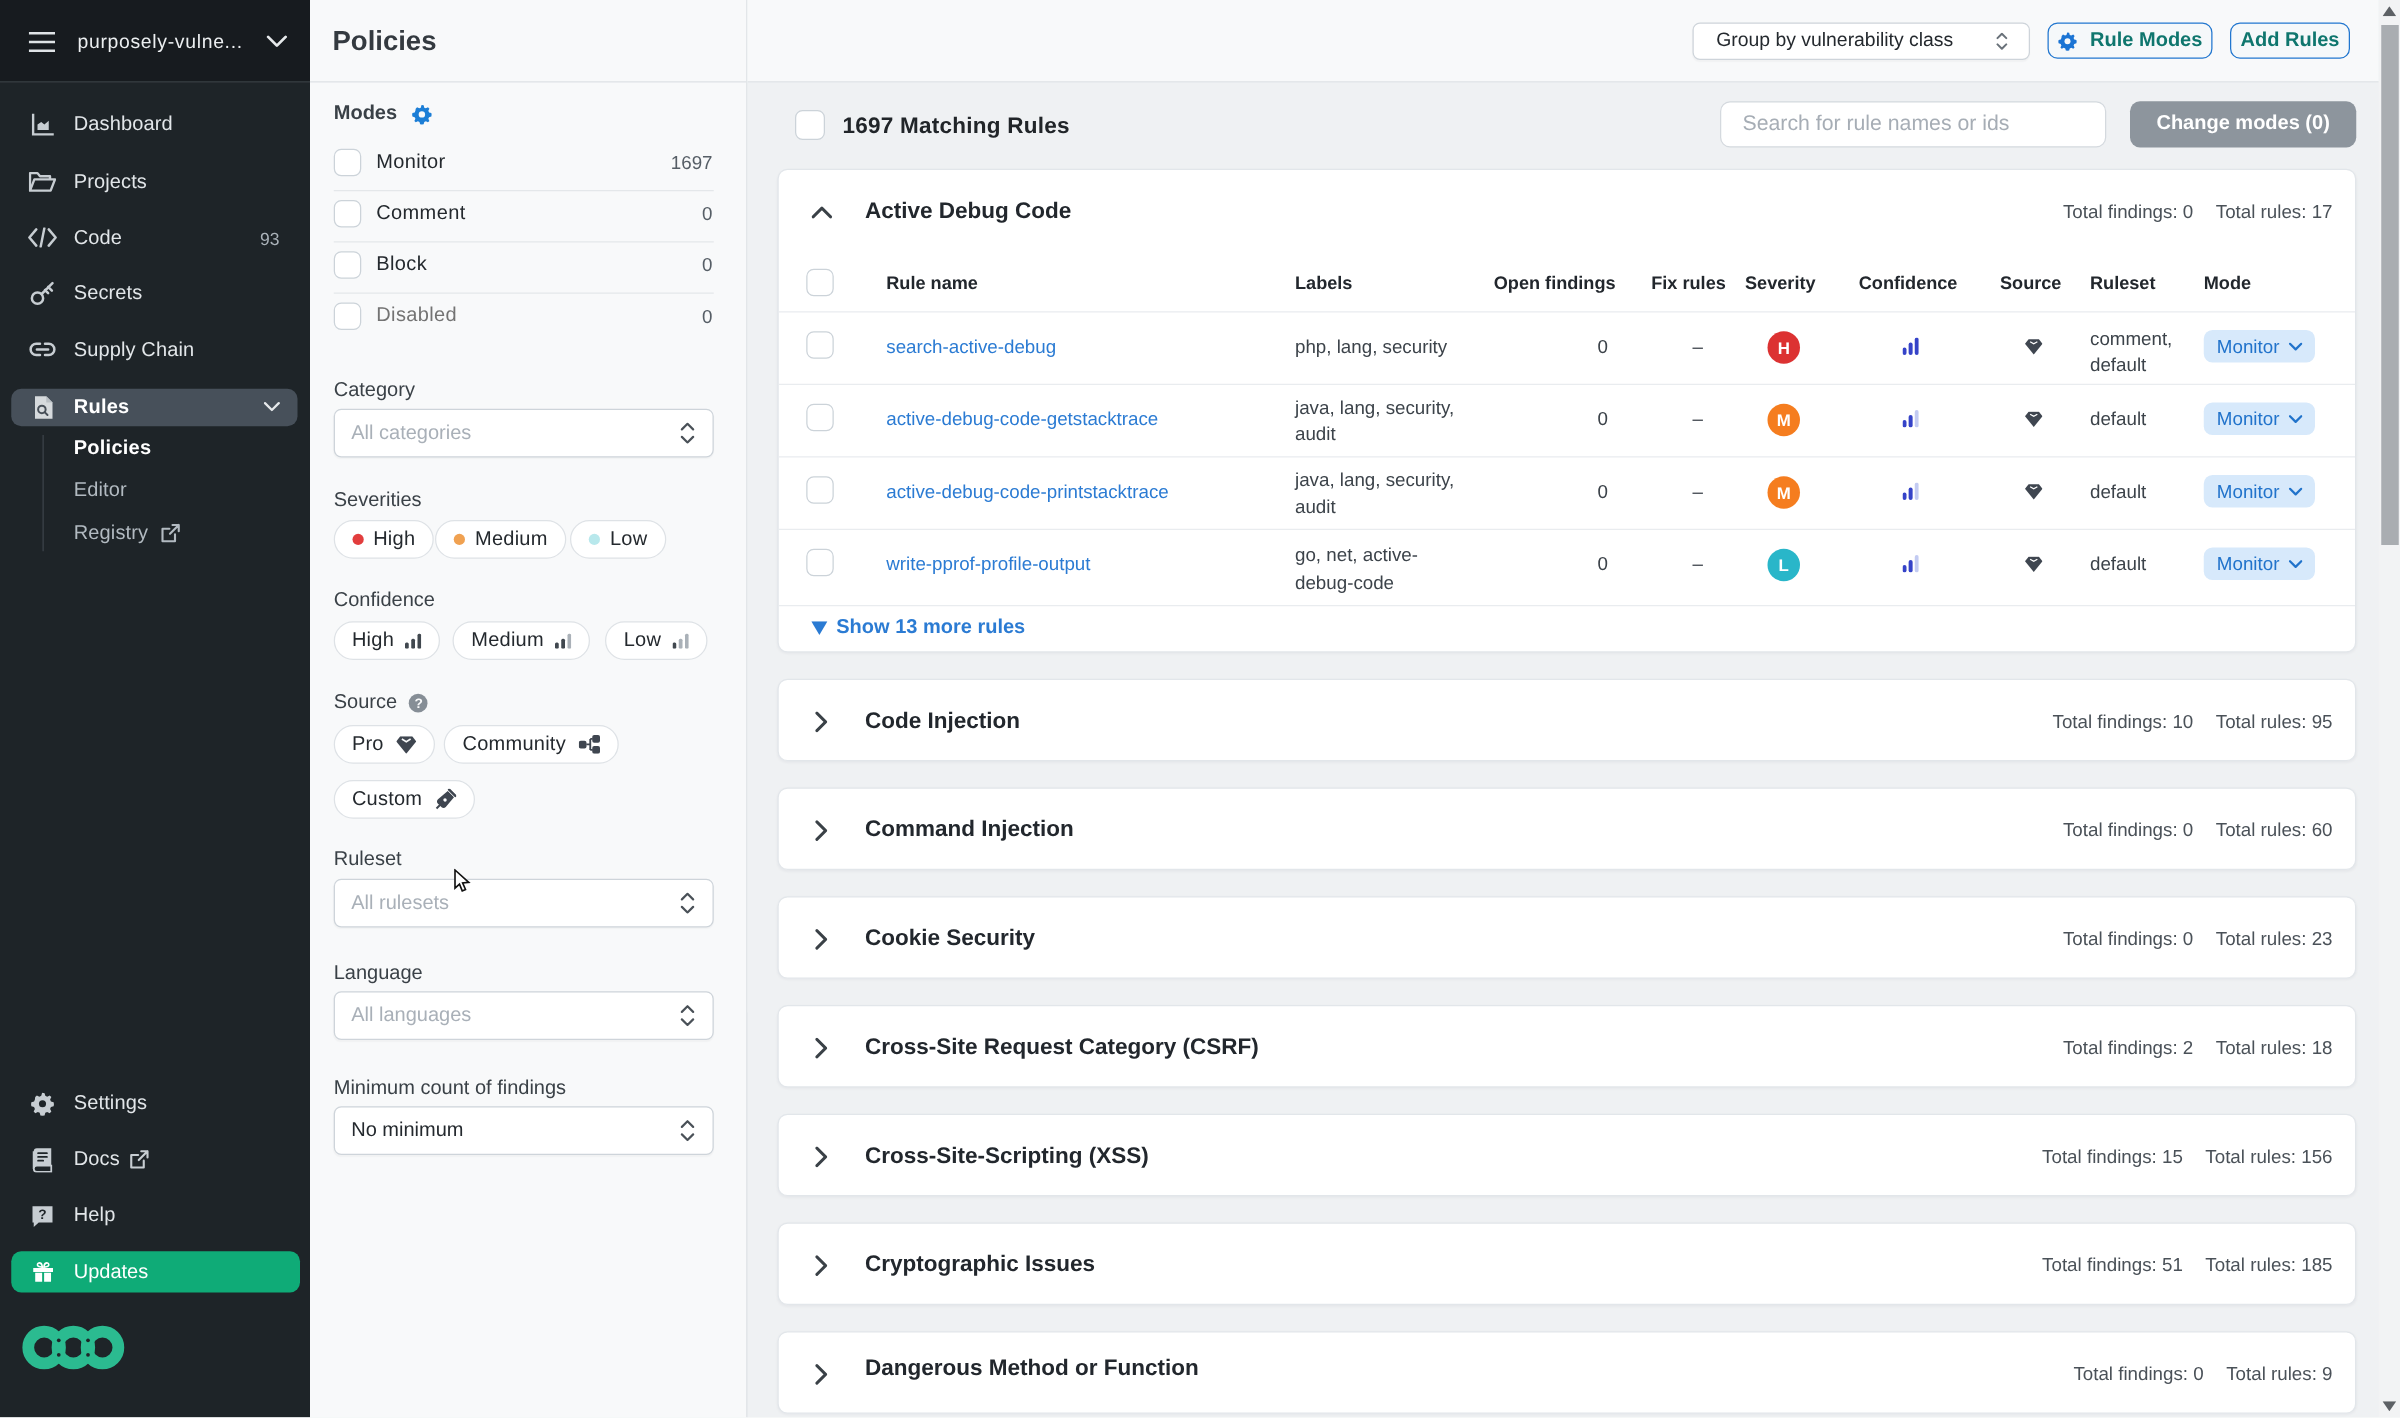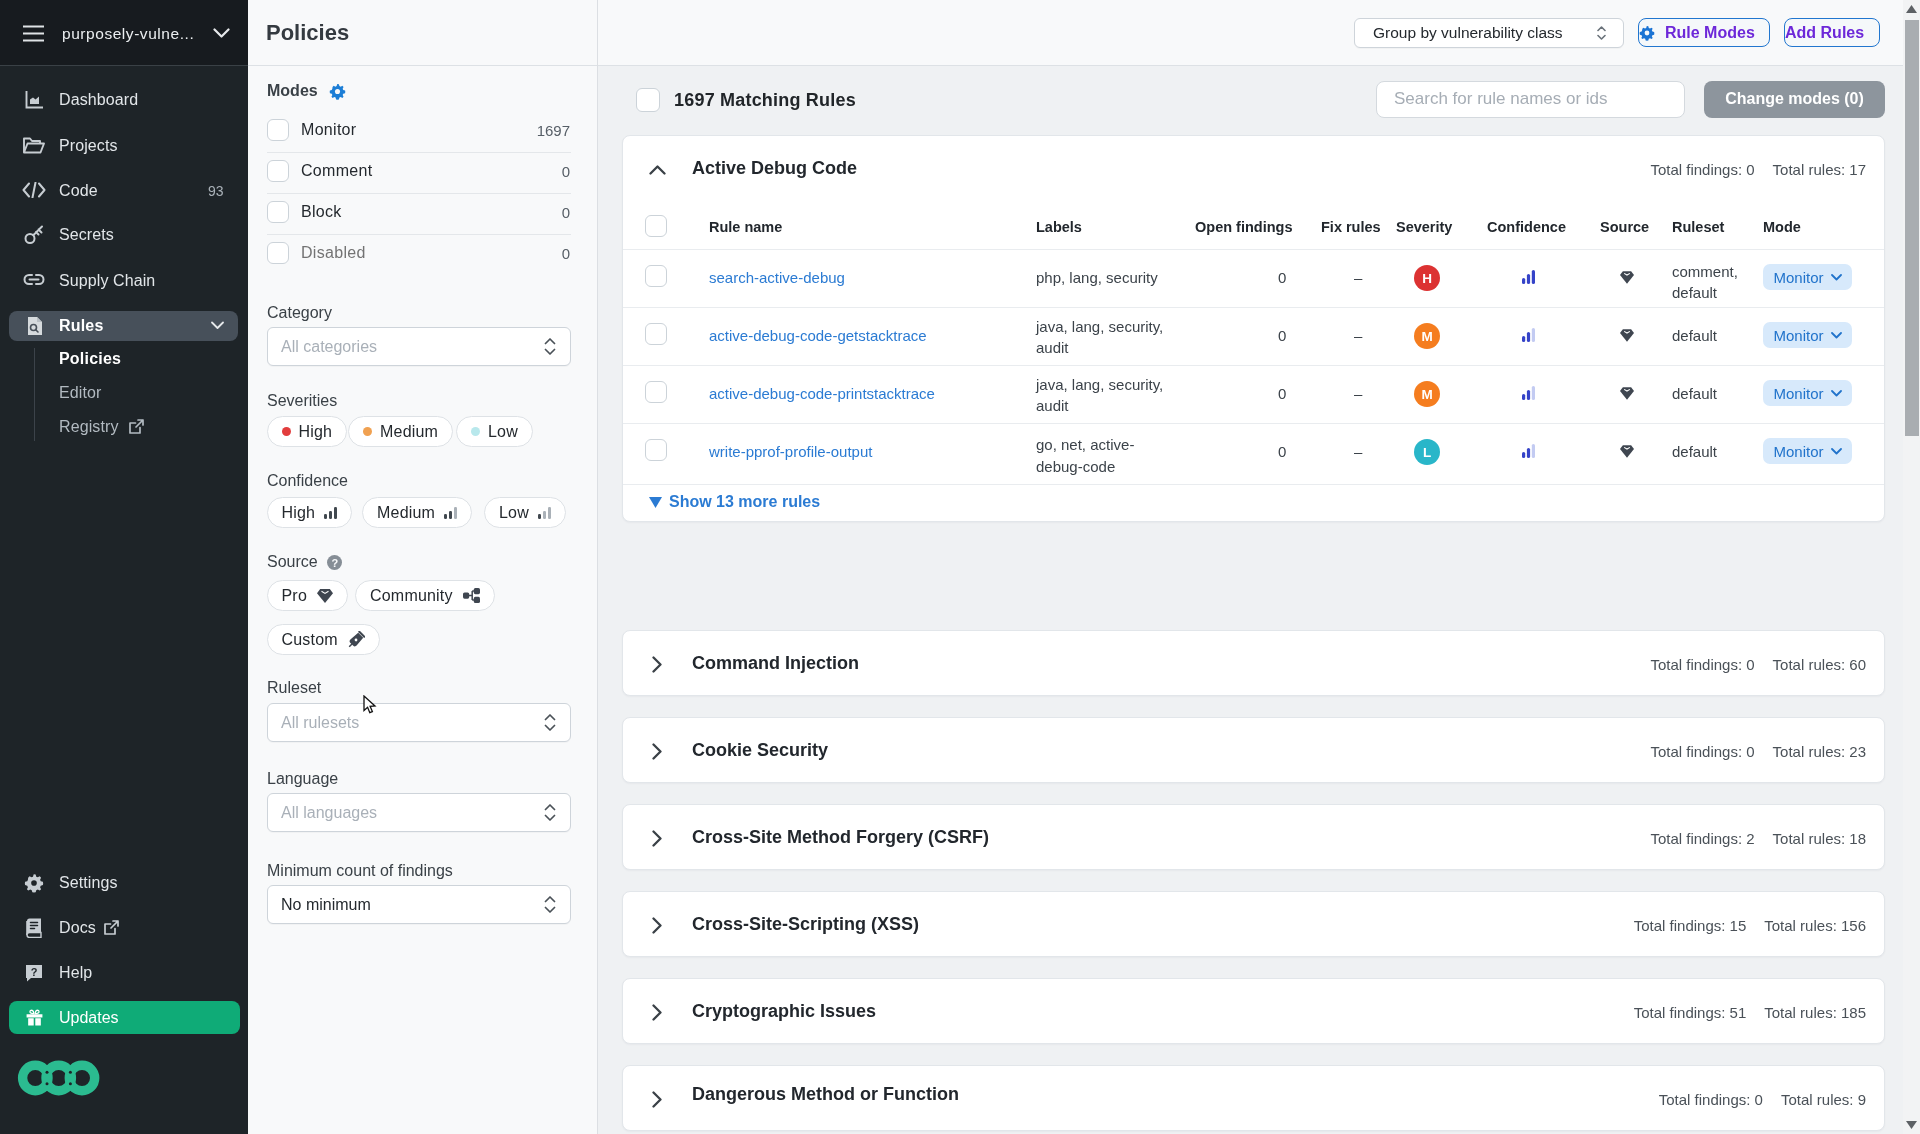--- a/index.html
+++ b/index.html
@@ -30,21 +30,21 @@
 #topbar { left:0; top:0; width:1305px; height:66px; background:#f8f9fa; border-bottom:1px solid #dde1e5; }
 .card { position:absolute; left:24px; width:1263px; background:#fff; border:1px solid #e2e6ea; border-radius:8px; box-shadow:0 1px 2px rgba(16,24,40,.04); }
 .cardtitle { font-size:18px; font-weight:700; color:#22272d; }
 .totals { font-size:15px; color:#4a5158; }
 .th { font-size:14.5px; font-weight:700; color:#22272d; }
 .td { font-size:15px; color:#3c434a; }
 .rulelink { font-size:15px; font-weight:400; color:#2b7bd3; }
 .rowsep { position:absolute; left:0; width:1261px; height:1px; background:#e9ecef; }
 .modebtn { position:absolute; width:89px; height:26px; background:#d7e9fb; border-radius:7px; color:#2173cb; font-size:15px; font-weight:500; display:flex; align-items:center; justify-content:center; gap:7px; }
 .sevb { position:absolute; width:26px; height:26px; border-radius:50%; color:#fff; font-size:13.5px; font-weight:700; display:flex; align-items:center; justify-content:center; }
-.bluebtn { position:absolute; top:18px; height:29px; border:1.5px solid #2176cf; border-radius:8px; background:#f5f8fa; color:#6d28d9; font-size:16px; font-weight:700; display:flex; align-items:center; justify-content:flex-start; gap:10px; }
+.bluebtn { position:absolute; top:18px; height:29px; border:1.5px solid #2176cf; border-radius:8px; background:#f5f8fa; color:#0f766e; font-size:16px; font-weight:700; display:flex; align-items:center; justify-content:center; gap:10px; }
 
 
 #scroll { left:1903px; top:0; width:17px; height:1134px; background:#f2f3f4; }
 #thumb { left:1904.5px; top:20px; width:14px; height:416px; background:#a9adb1; }
 </style>
 </head>
 <body>
 <div id="page">
 
   <div id="sidebar" class="abs"></div>
@@ -394,20 +394,30 @@
             <path d="M1 1 5.5 5.5 10 1"></path>
           </svg></div>
       <div class="rowsep" style="top:348px"></div>
 
       <svg class="abs" style="left:26px;top:361px" width="13" height="11" viewBox="0 0 13 11">
           <path d="M0 0h13L6.5 11z" fill="#2b7bd3"></path>
         </svg>
       <div class="abs" style="left:46px;top:357px;font-size:16px;font-weight:600;color:#2b7bd3">Show 13 more rules</div>
     </div>
 
+    <div class="card" style="top:543px;height:66px">
+      <svg class="abs" style="left:29px;top:25px" width="11" height="17" viewBox="0 0 11 17" fill="none" stroke="#3a4147" stroke-width="2.3" stroke-linecap="round" stroke-linejoin="round">
+          <path d="M1.5 1.5 8.5 8.5 1.5 15.5"></path>
+        </svg>
+      <div class="abs cardtitle" style="left:69px;top:22px">Code Injection</div>
+      <div class="abs" style="right:18px;top:25px;display:flex;gap:18px">
+          <span class="totals">Total findings: 10</span>
+          <span class="totals">Total rules: 95</span>
+        </div>
+    </div>
     <div class="card" style="top:630px;height:66px">
       <svg class="abs" style="left:29px;top:25px" width="11" height="17" viewBox="0 0 11 17" fill="none" stroke="#3a4147" stroke-width="2.3" stroke-linecap="round" stroke-linejoin="round">
           <path d="M1.5 1.5 8.5 8.5 1.5 15.5"></path>
         </svg>
       <div class="abs cardtitle" style="left:69px;top:22px">Command Injection</div>
       <div class="abs" style="right:18px;top:25px;display:flex;gap:18px">
           <span class="totals">Total findings: 0</span>
           <span class="totals">Total rules: 60</span>
         </div>
     </div>
@@ -418,21 +428,21 @@
       <div class="abs cardtitle" style="left:69px;top:22px">Cookie Security</div>
       <div class="abs" style="right:18px;top:25px;display:flex;gap:18px">
           <span class="totals">Total findings: 0</span>
           <span class="totals">Total rules: 23</span>
         </div>
     </div>
     <div class="card" style="top:804px;height:66px">
       <svg class="abs" style="left:29px;top:25px" width="11" height="17" viewBox="0 0 11 17" fill="none" stroke="#3a4147" stroke-width="2.3" stroke-linecap="round" stroke-linejoin="round">
           <path d="M1.5 1.5 8.5 8.5 1.5 15.5"></path>
         </svg>
-      <div class="abs cardtitle" style="left:69px;top:22px">Cross-Site Method Forgery (CSRF)</div>
+      <div class="abs cardtitle" style="left:69px;top:22px">Cross-Site Request Category (CSRF)</div>
       <div class="abs" style="right:18px;top:25px;display:flex;gap:18px">
           <span class="totals">Total findings: 2</span>
           <span class="totals">Total rules: 18</span>
         </div>
     </div>
     <div class="card" style="top:891px;height:66px">
       <svg class="abs" style="left:29px;top:25px" width="11" height="17" viewBox="0 0 11 17" fill="none" stroke="#3a4147" stroke-width="2.3" stroke-linecap="round" stroke-linejoin="round">
           <path d="M1.5 1.5 8.5 8.5 1.5 15.5"></path>
         </svg>
       <div class="abs cardtitle" style="left:69px;top:22px">Cross-Site-Scripting (XSS)</div>

